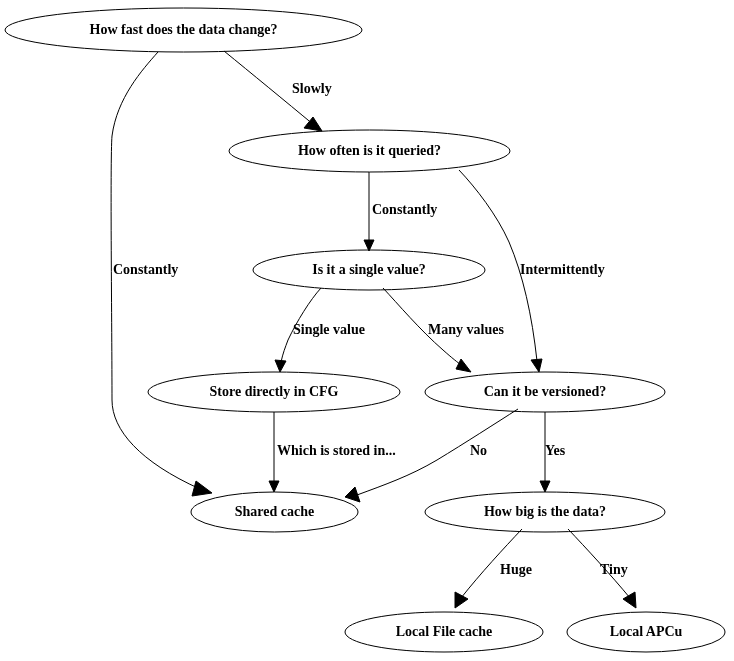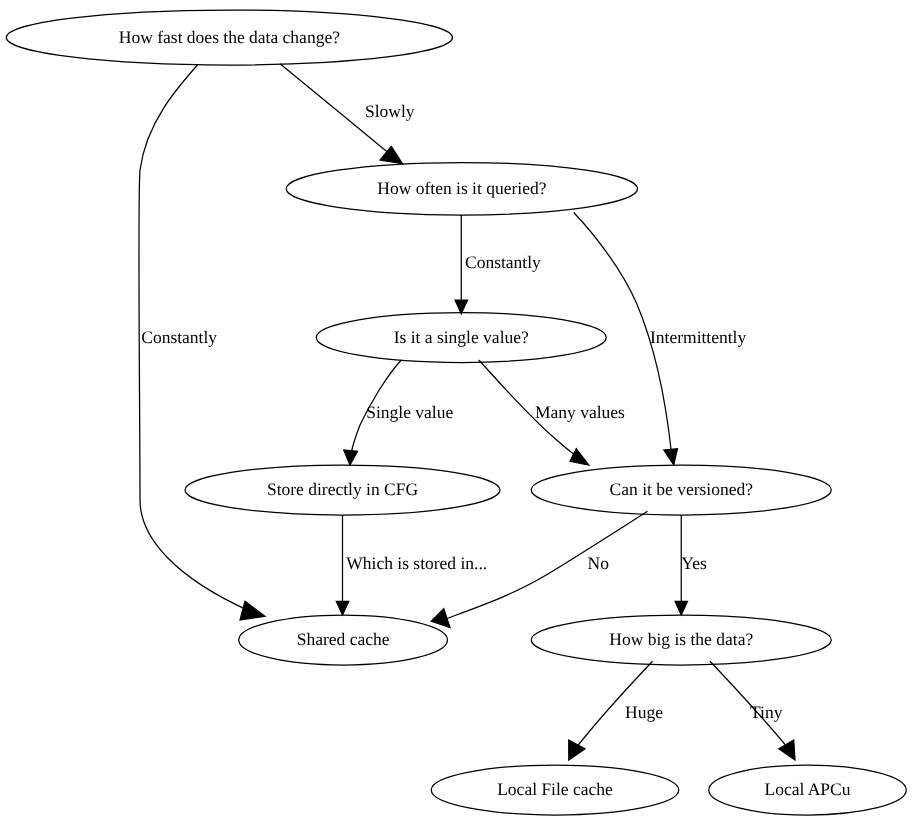--- a/index.html
+++ b/index.html
@@ -11,20 +11,21 @@
     width: 734px;
     height: 661px;
     overflow: hidden;
     font-family: "Liberation Serif", "DejaVu Serif", serif;
   }
   #graph-root {
     position: relative;
     width: 734px;
     height: 522px;
     background: #ffffff;
+    font-weight: bold;
   }
   svg#flowchart {
     display: block;
     width: 734px;
     height: 661px;
     background: #ffffff;
   }
   .node-ellipse {
     fill: none;
     stroke: #000000;

